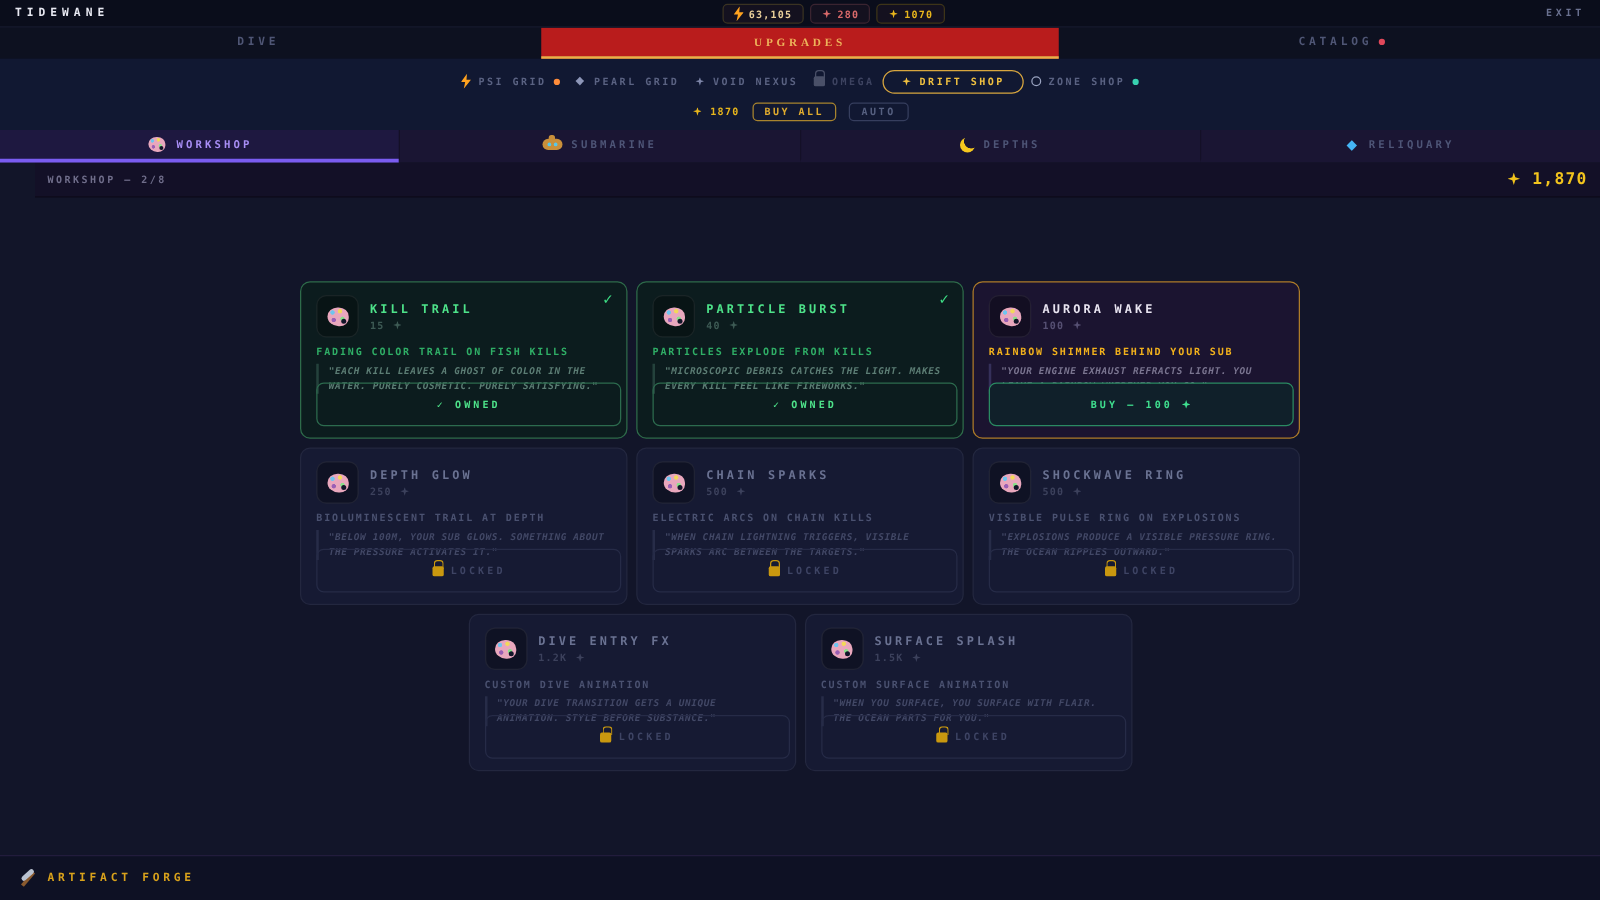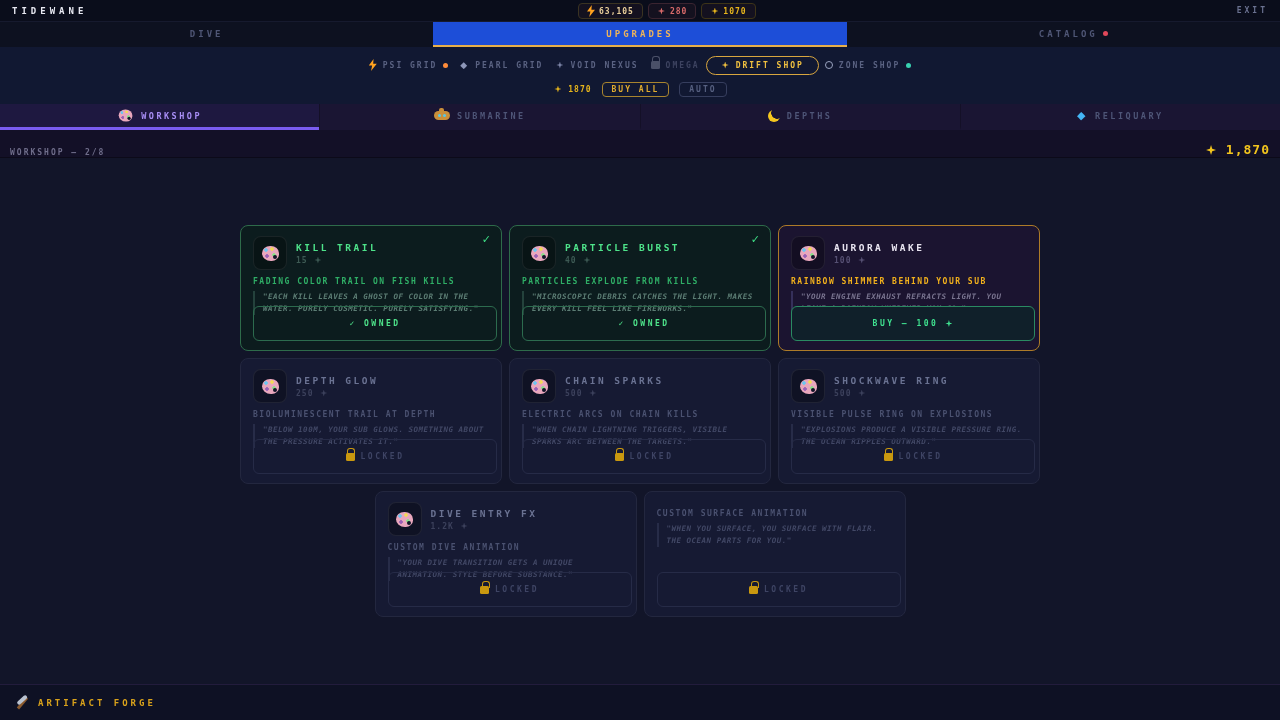--- a/index.html
+++ b/index.html
@@ -28,21 +28,21 @@
   .pill.energy { color:#e9cf9a; border-color:#3a3322; }
   .pill.red    { color:#d96a6a; border-color:#3a2430; }
   .pill.gold   { color:#e7b51c; border-color:#3d3418; }
   
   .mainnav { height:25px; background:#0d1120; display:flex;gap:20px; }
   .mainnav .tab {
     flex:1; display:flex; align-items:center; justify-content:center; gap:5px;
     font-size:9px; letter-spacing:3px; color:#4f5675; cursor:pointer;
     border-bottom:2px solid transparent;
   }
-  .mainnav .tab.active { color:#edb35a; border-bottom-color:#e8b04a; background:#1d4ed8; }
+  .mainnav .tab.active { color:#edb35a; border-bottom-color:#e8b04a; background:#b91c1c;font-family:Liberation Serif, serif; }
   .dot { width:5px; height:5px; border-radius:50%; display:inline-block; }
   
   .shopstrip { background:#111832; padding:7px 0 8px; }
   .shoprow1 { display:flex; justify-content:center; align-items:center; height:22px; }
   .shoptab {
     display:flex; align-items:center; gap:6px; font-size:8px; letter-spacing:2px;
     color:#5a6282; cursor:pointer; padding:4px 6px;
   }
   .shoptab.locked { color:#3d4360; }
   .shoptab.active {
@@ -60,22 +60,22 @@
   .secnav { height:26px; background:#1a1533; display:flex; }
   .secnav .tab {
     flex:1; display:flex; align-items:center; justify-content:center; gap:7px;
     font-size:8.5px; letter-spacing:2.5px; color:#4e5577; cursor:pointer;
     border-bottom:3px solid transparent; border-left:1px solid rgba(0,0,0,.22);
   }
   .secnav .tab:first-child { border-left:none; }
   .secnav .tab.active { color:#a88ef5; border-bottom-color:#7a5cf0; background:#1e1840; }
   
   .summary {
-    height:28px; background:#131027; display:flex; align-items:flex-end;
-    justify-content:space-between; padding:0 10px; border-bottom:1px solid rgba(0,0,0,.35);
+    height:28px; background:#131027; display:flex; align-items:center;
+    justify-content:space-between; padding:0 10px; border-bottom:1px solid rgba(0,0,0,.35);margin-left:28px;
   }
   .summary-left { font-size:8px; letter-spacing:2px; color:#6f6d8a; }
   .summary-right { font-size:13px; letter-spacing:1px; color:#f2c41d; }
   
   .content { position:relative; height:535px; }
   .grid {
     width:802px; margin:0 auto; padding-top:67px;
     display:flex; flex-wrap:wrap; justify-content:center; gap:7px;
   }
   .card {
@@ -338,20 +338,29 @@
         <div class="card-title">DIVE ENTRY FX</div>
         <div class="card-cost">1.2K <span class="star"></span></div>
       </div>
     </div>
     <div class="card-tagline">CUSTOM DIVE ANIMATION</div>
     <div class="card-quote">"YOUR DIVE TRANSITION GETS A UNIQUE ANIMATION. STYLE BEFORE SUBSTANCE."</div>
     <div class="card-btn"><span class="icon-lock"></span>LOCKED</div>
   </div>
       <div class="card locked">
 
+    <div class="card-head">
+      <div class="card-iconbox">
+        <span class="icon-palette"></span>
+      </div>
+      <div>
+        <div class="card-title">SURFACE SPLASH</div>
+        <div class="card-cost">1.5K <span class="star"></span></div>
+      </div>
+    </div>
     <div class="card-tagline">CUSTOM SURFACE ANIMATION</div>
     <div class="card-quote">"WHEN YOU SURFACE, YOU SURFACE WITH FLAIR. THE OCEAN PARTS FOR YOU."</div>
     <div class="card-btn"><span class="icon-lock"></span>LOCKED</div>
   </div>
     </div>
 </div>
 
 <div class="footer">
   <span class="icon-pick"></span>
   <span class="footer-label">ARTIFACT FORGE</span>

